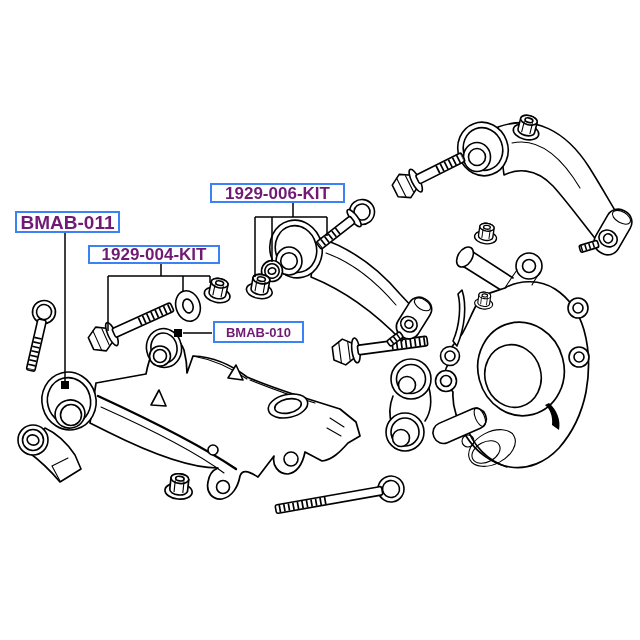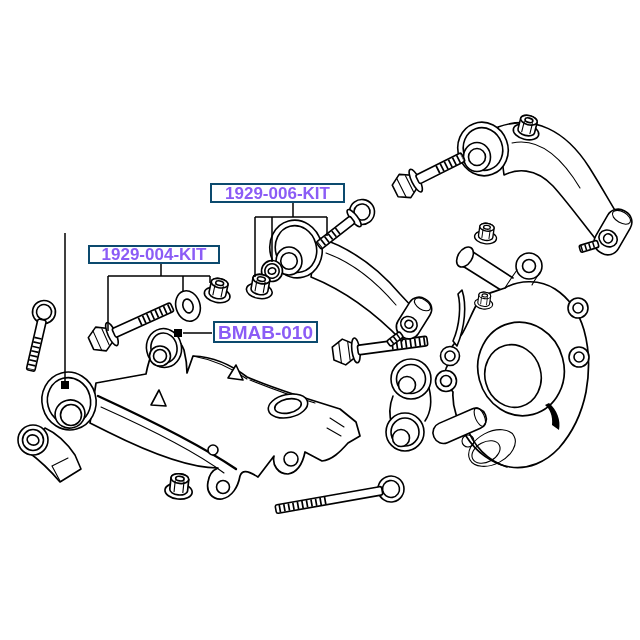--- a/index.html
+++ b/index.html
@@ -1,24 +1,24 @@
 <!DOCTYPE html>
 <html><head>
 <meta charset="utf-8">
 <style>
   html,body{margin:0;padding:0;background:#fff;}
   .stage{position:relative;width:640px;height:640px;background:#ffffff;overflow:hidden;
          font-family:"Liberation Sans",sans-serif;}
   .stage svg{position:absolute;left:0;top:0;}
   .plabel{position:absolute;box-sizing:border-box;display:flex;align-items:center;justify-content:center;
-          border:2px solid #0c4a6e;background:#fff;color:#8b5cf6;font-weight:bold;line-height:1;white-space:nowrap;}
+          border:2px solid #3b82f6;background:#fff;color:#701a75;font-weight:bold;line-height:1;white-space:nowrap;}
   #lbl-bmab011{left:15px;top:211px;width:105px;height:22px;font-size:19px;}
   #lbl-kit007{left:88px;top:245px;width:132px;height:19px;font-size:17px;}
   #lbl-kit006{left:210px;top:183px;width:135px;height:20px;font-size:17px;}
-  #lbl-bmab010{left:213px;top:321px;width:105px;height:22px;font-size:19px;}
+  #lbl-bmab010{left:213px;top:321px;width:91px;height:22px;font-size:13px;}
   
   .p{fill:#fff;stroke:#000;stroke-width:1.6;stroke-linejoin:round;}
   .pk{fill:#fff;stroke:#000;stroke-width:1.7;stroke-linejoin:round;}
   .d{fill:none;stroke:#000;stroke-width:1.1;stroke-linecap:round;}
   .ln{fill:none;stroke:#000;stroke-width:1.6;stroke-linecap:round;}
   .thk{fill:none;stroke:#000;stroke-width:2.4;stroke-linecap:round;}
   .thr{fill:none;stroke:#000;stroke-width:8.4;stroke-dasharray:1.7 2.9;stroke-linecap:butt;}
   .thr2{fill:none;stroke:#000;stroke-width:7.4;stroke-dasharray:1.7 2.9;stroke-linecap:butt;}
   .thr3{fill:none;stroke:#000;stroke-width:6 ;stroke-dasharray:1.5 2.6;stroke-linecap:butt;}
   .ld{fill:none;stroke:#000;stroke-width:1.5;}
@@ -256,17 +256,18 @@
   </g>
   <g>
     <path class="ld" d="M293,203 L293,217 M255,217 L327,217 M255,217 L255,277 M272,217 L272,262 M327,217 L327,236"></path>
   </g>
   <g>
     <path class="ld" d="M183,333 L212,333"></path>
     <rect class="mk" x="174" y="329" width="8" height="8"></rect>
   </g>
 </svg>
 
+<div class="plabel" id="lbl-bmab011">BMAB-011</div>
 <div class="plabel" id="lbl-kit007">1929-004-KIT</div>
 <div class="plabel" id="lbl-kit006">1929-006-KIT</div>
 <div class="plabel" id="lbl-bmab010">BMAB-010</div>
 
 </div>
 
 </body></html>

